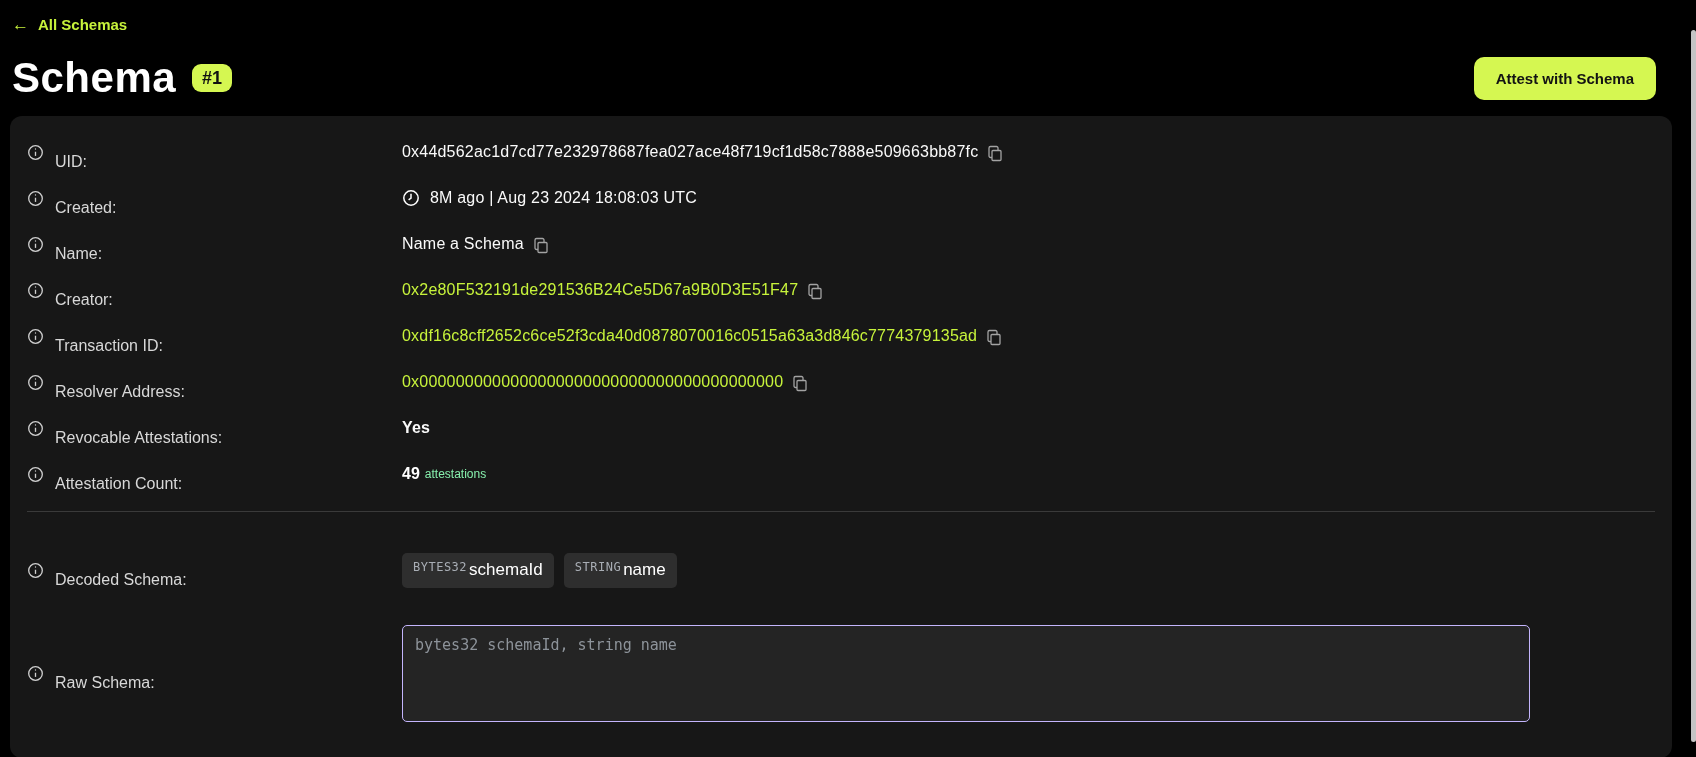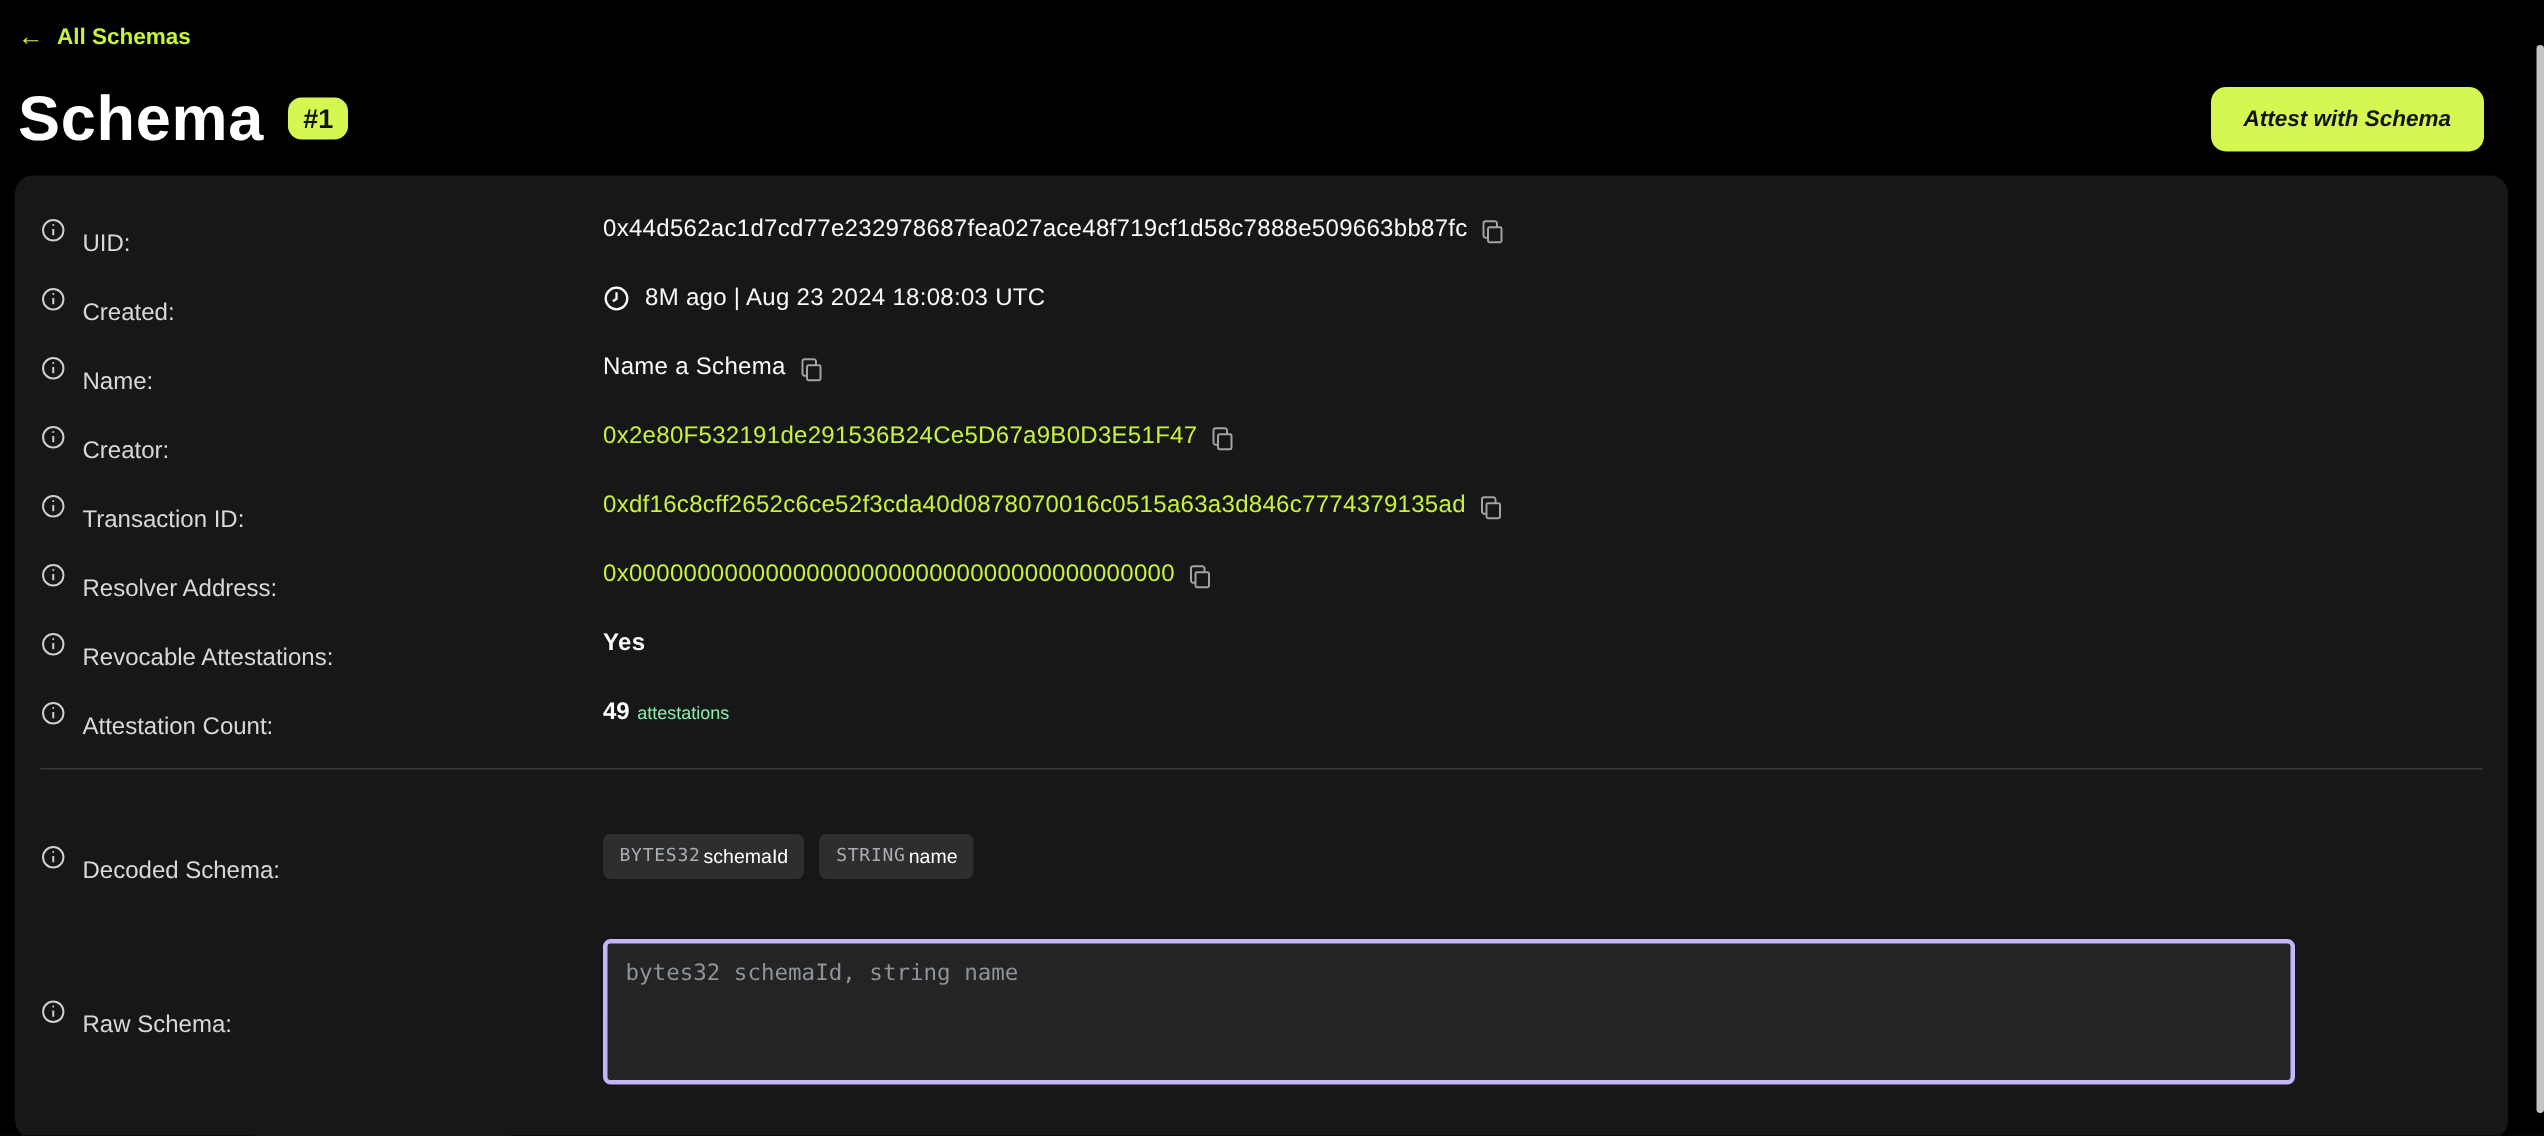--- a/index.html
+++ b/index.html
@@ -30,21 +30,21 @@
     font-size: 42px; font-weight: 600; color: #fff; letter-spacing: 0.5px;
   }
   .id-badge {
     background: #d5f751; color: #111; font-size: 18px; font-weight: 700;
     border-radius: 9px; padding: 5px 10px; line-height: 1;
   }
   .attest-btn {
     background: #d5f751; color: #131313; border: none; cursor: pointer;
     font-family: "Liberation Sans", sans-serif;
     font-size: 15px; font-weight: 600;
-    border-radius: 10px; padding: 13px 22px; font-style: italic;
+    border-radius: 10px; padding: 13px 22px;
   }
   
   .card {
     background: #171717;
     border-radius: 12px;
     margin: 14px 24px 0 10px;
     padding: 13px 17px 26px 17px;
   }
   .row {
     display: flex; align-items: center;
@@ -73,27 +73,27 @@
   .field-badge {
     background: #2e2e2e; border-radius: 5px;
     padding: 7px 11px 8px 11px;
     display: flex; flex-direction: row; gap: 2px;
     min-width: 70px;
   }
   .field-type {
     font-family: "DejaVu Sans Mono", monospace;
     font-size: 12px; color: #a9aeb5; letter-spacing: 0.5px;
   }
-  .field-name { font-size: 13px; color: #fff; }
+  .field-name { font-size: 17px; color: #fff; }
   
   .row.raw { min-height: 118px; }
   .raw-box {
     width: 1128px; height: 97px;
     background: #242424;
-    border: 3px solid #c4b5fd;
+    border: 1px solid #c4b5fd;
     border-radius: 5px;
     resize: none;
     padding: 10px 12px;
     font-family: "DejaVu Sans Mono", monospace;
     font-size: 15px; color: #8d939a;
     outline: none;
   }
   
   .scrollbar-track {
     position: absolute; right: 0; top: 0; width: 6px; height: 757px;

